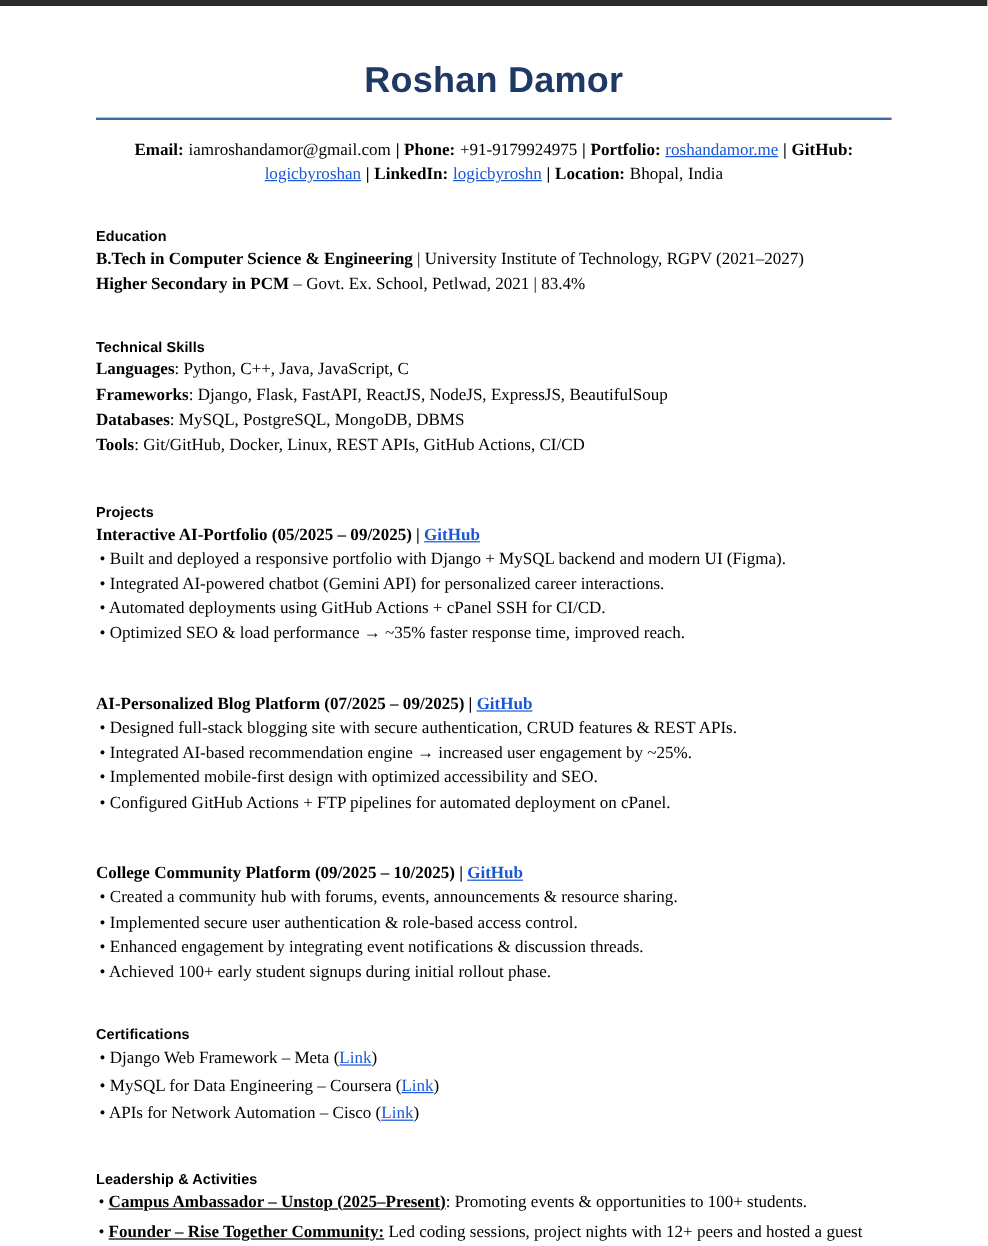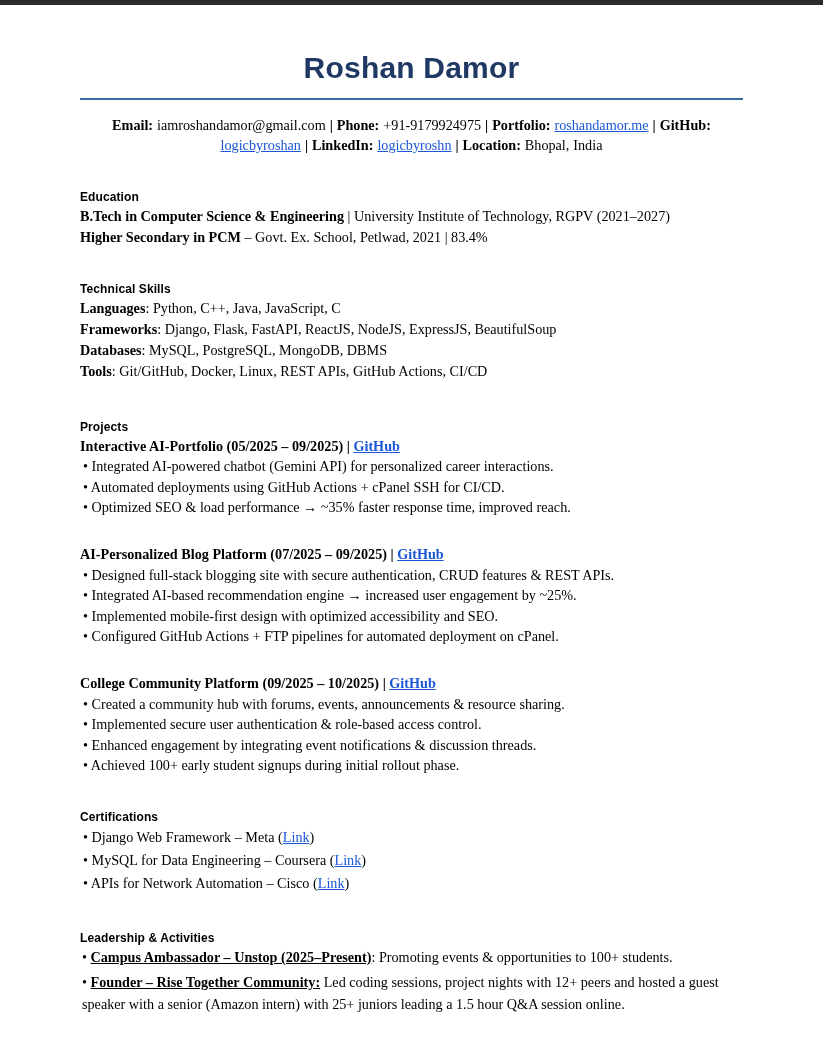--- a/index.html
+++ b/index.html
@@ -75,21 +75,21 @@
   .sp-leadership  { margin-top: 36px; }
 
   .line {
     font-size: 14.2px;
     line-height: 1.42;
     margin: 0;
   }
   .line b { font-weight: bold; }
 
   .project { margin-top: 0; }
-  .project + .project { margin-top: 26px; }
+  .project + .project { margin-top: 38px; }
   .project-title {
     font-size: 14.2px;
     font-weight: bold;
     line-height: 1.45;
     margin: 0 0 0 0;
   }
   .bullet {
     font-size: 14.2px;
     line-height: 1.45;
     margin: 0;
@@ -171,20 +171,21 @@
       </div>
     </div>
 
     <div class="section sp-projects">
       <div class="section-title">Projects</div>
 
       <div class="project">
         <p class="project-title">
           <span>Interactive AI-Portfolio (05/2025 – 09/2025)</span><span> | </span><a class="link" href="#">GitHub</a>
         </p>
+        <p class="bullet">• Built and deployed a responsive portfolio with Django + MySQL backend and modern UI (Figma).</p>
         <p class="bullet">• Integrated AI-powered chatbot (Gemini API) for personalized career interactions.</p>
         <p class="bullet">• Automated deployments using GitHub Actions + cPanel SSH for CI/CD.</p>
         <p class="bullet">• Optimized SEO &amp; load performance → ~35% faster response time, improved reach.</p>
       </div>
 
       <div class="project">
         <p class="project-title">
           <span>AI-Personalized Blog Platform (07/2025 – 09/2025)</span><span> | </span><a class="link" href="#">GitHub</a>
         </p>
         <p class="bullet">• Designed full-stack blogging site with secure authentication, CRUD features &amp; REST APIs.</p>

